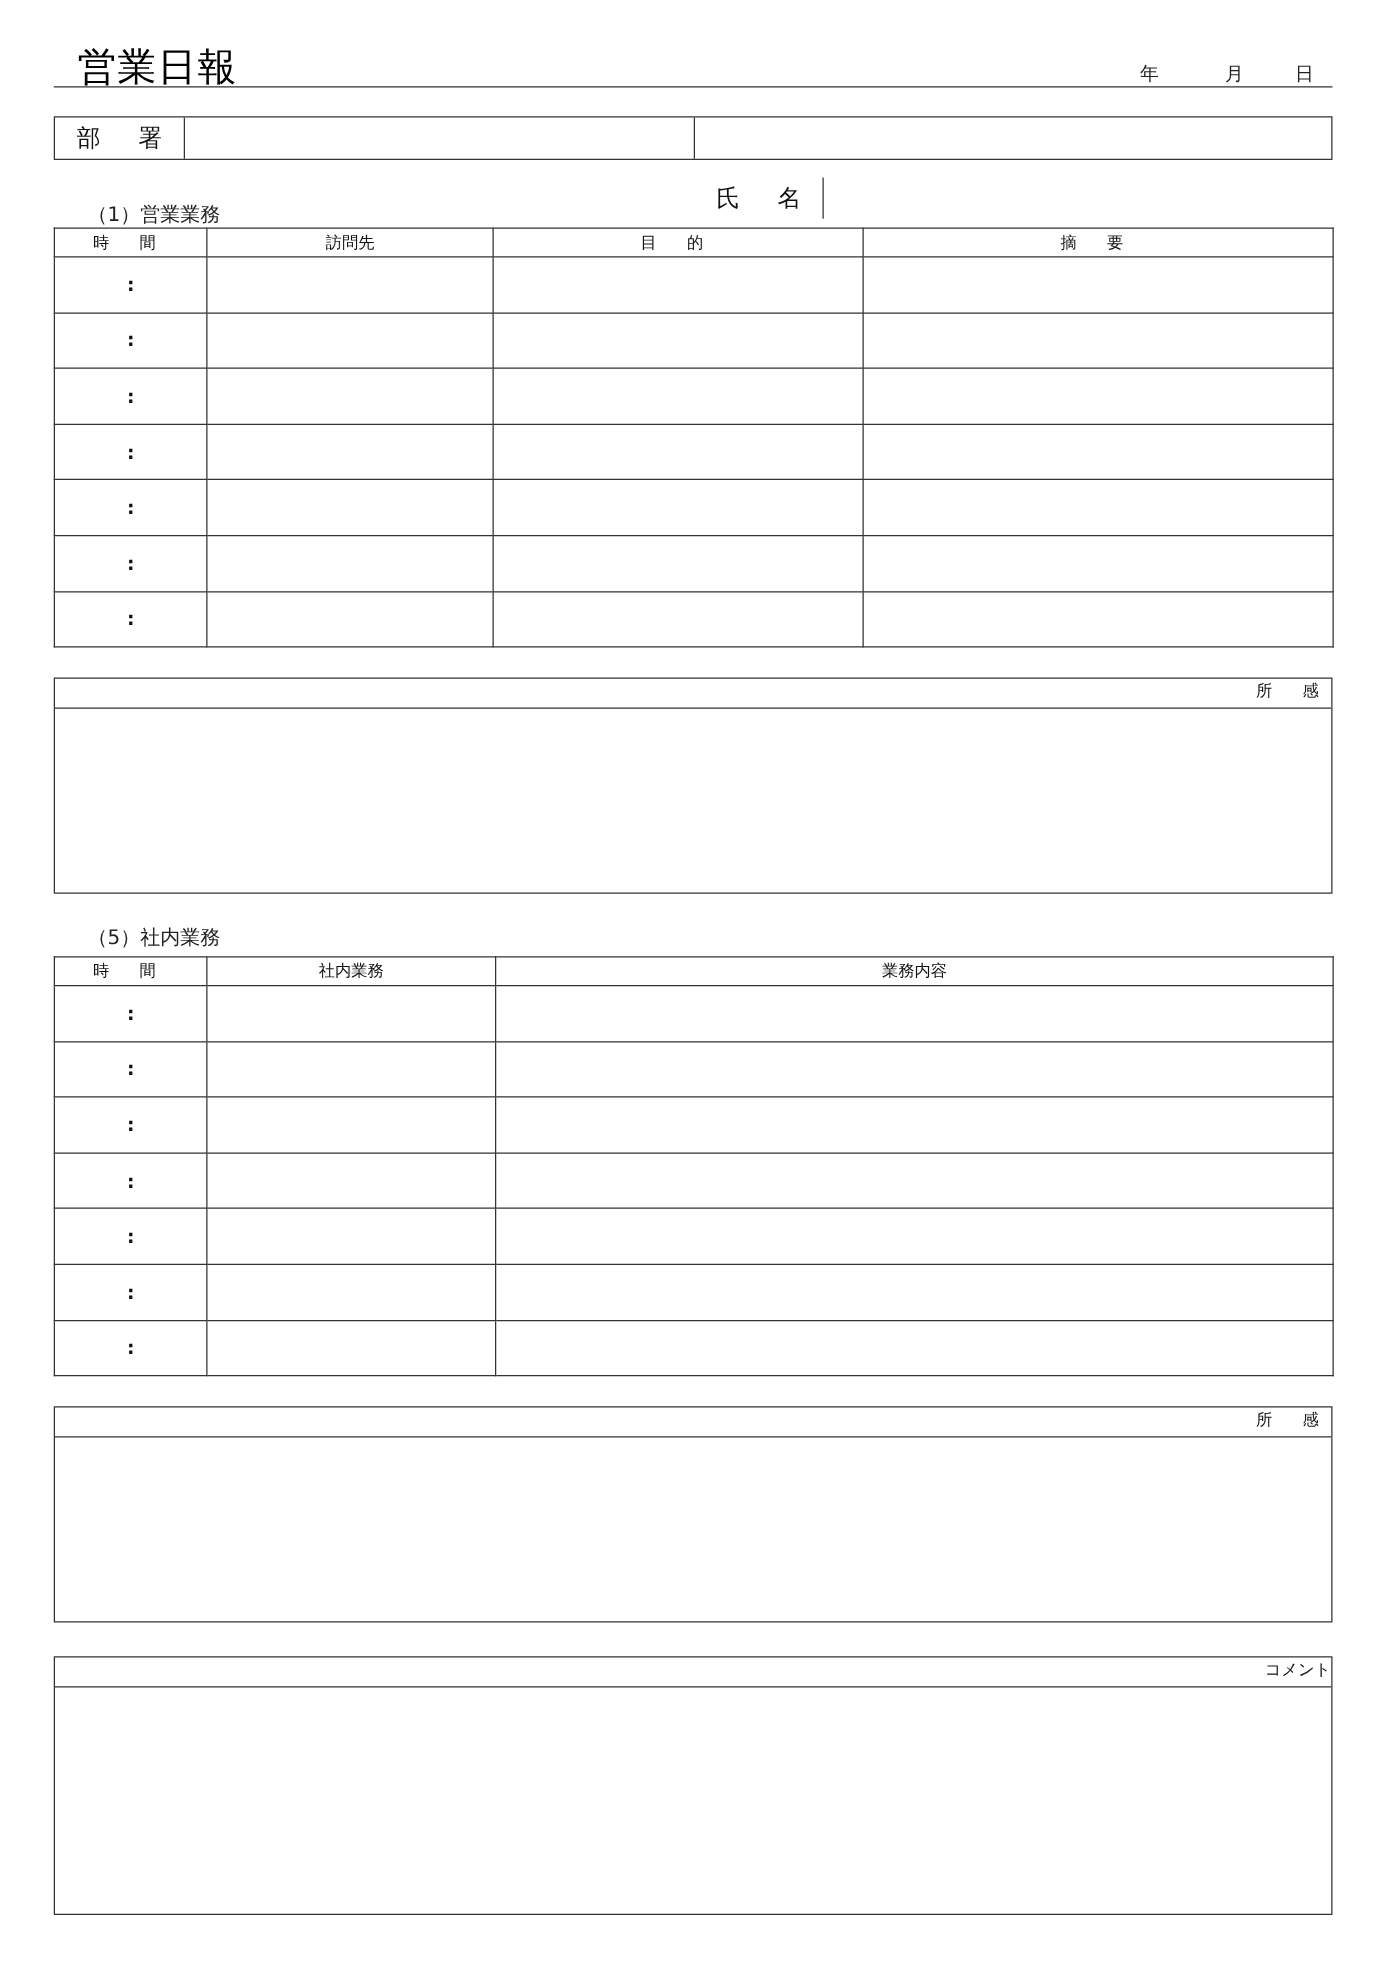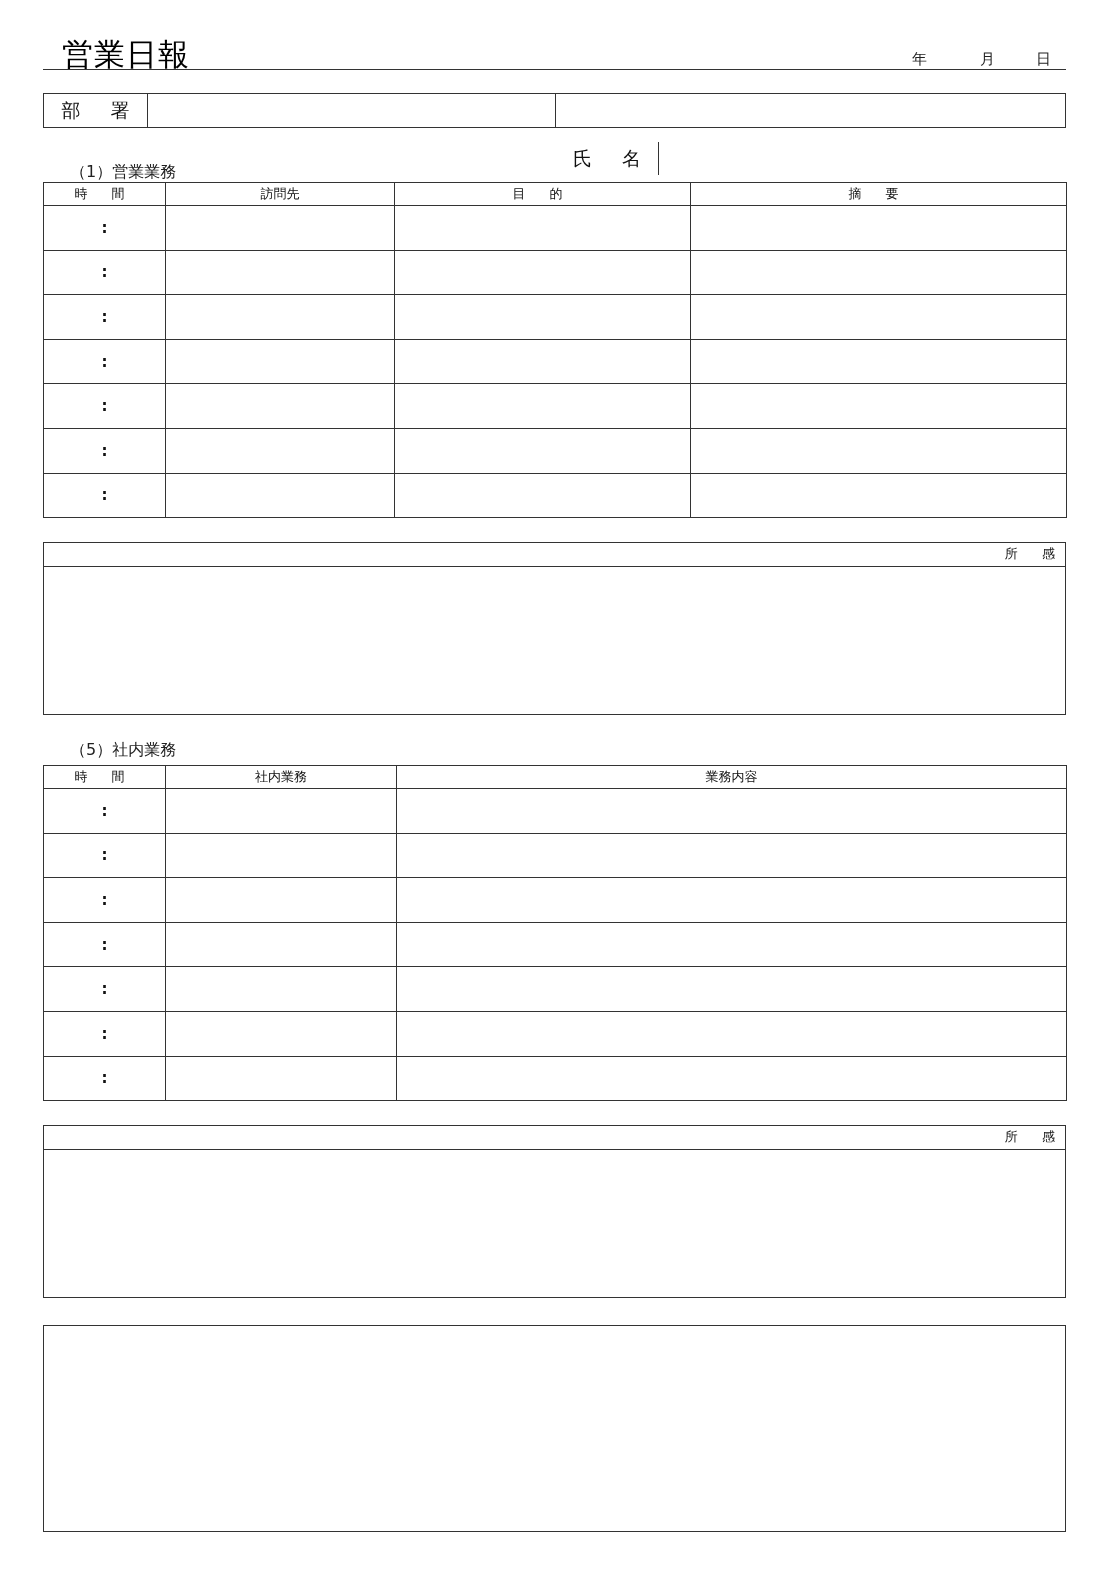--- a/index.html
+++ b/index.html
@@ -159,14 +159,15 @@
       </tr>
   </tbody>
 </table>
 
 <div class="box" style="top:1125px; height:173px;">
   <div class="box-head spaced">所 感</div>
   <div class="box-body" style="height:146px;"></div>
 </div>
 
 <div class="box" style="top:1325px; height:207px;">
+  <div class="box-head">コメント</div>
   <div class="box-body" style="height:180px;"></div>
 </div>
 
 </body></html>

